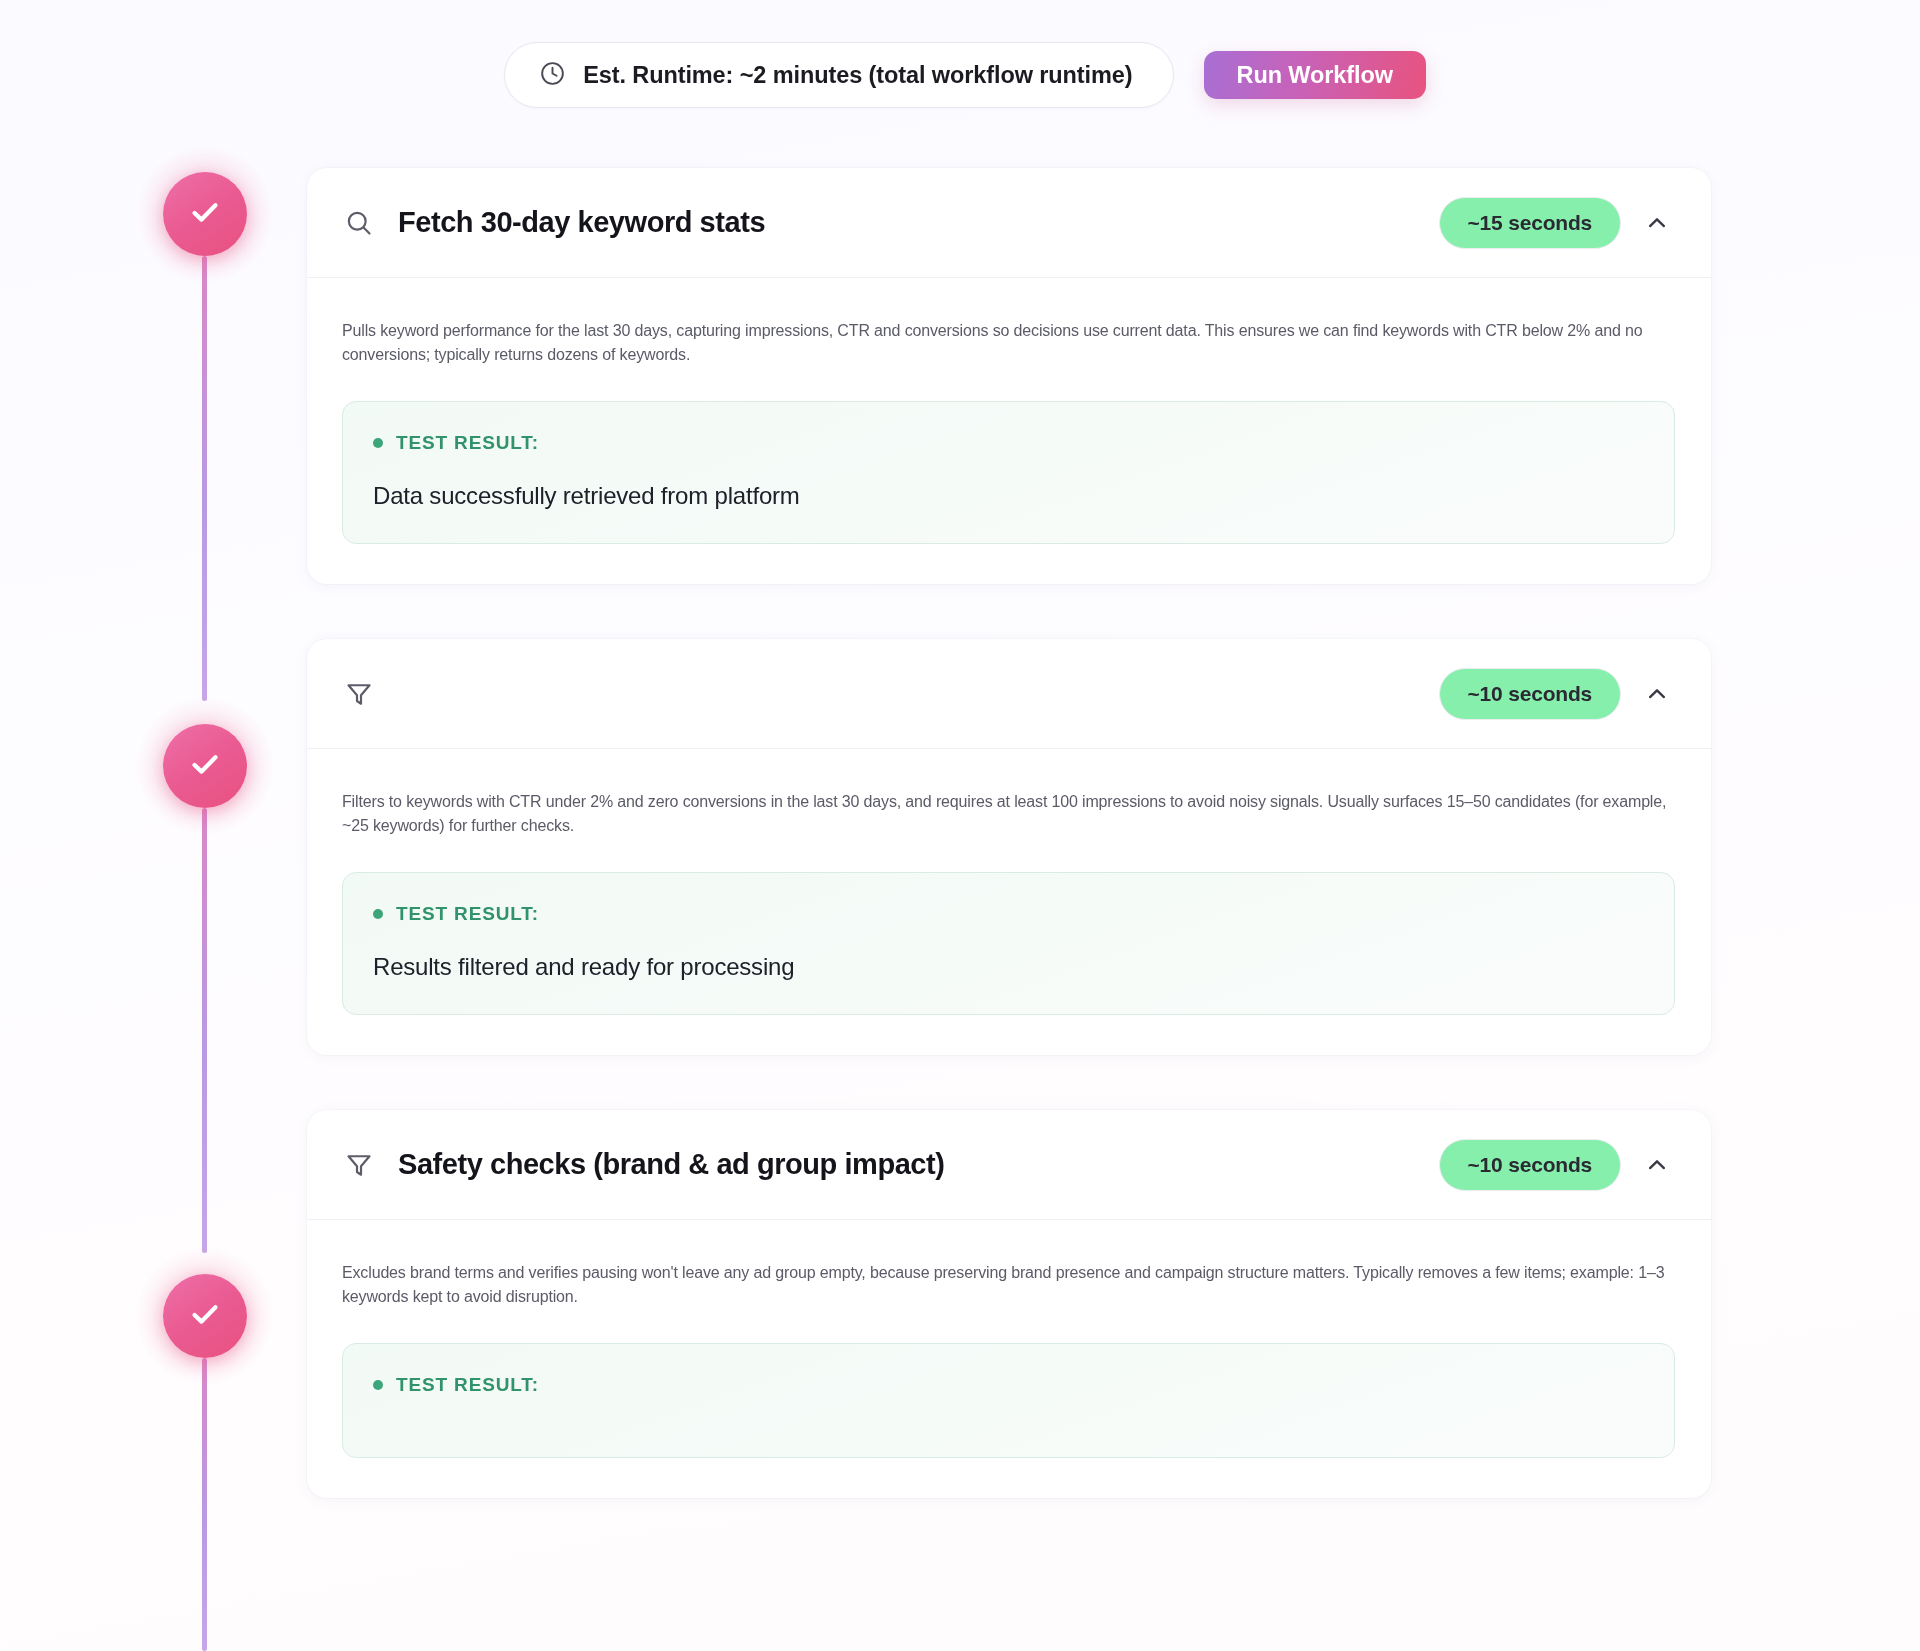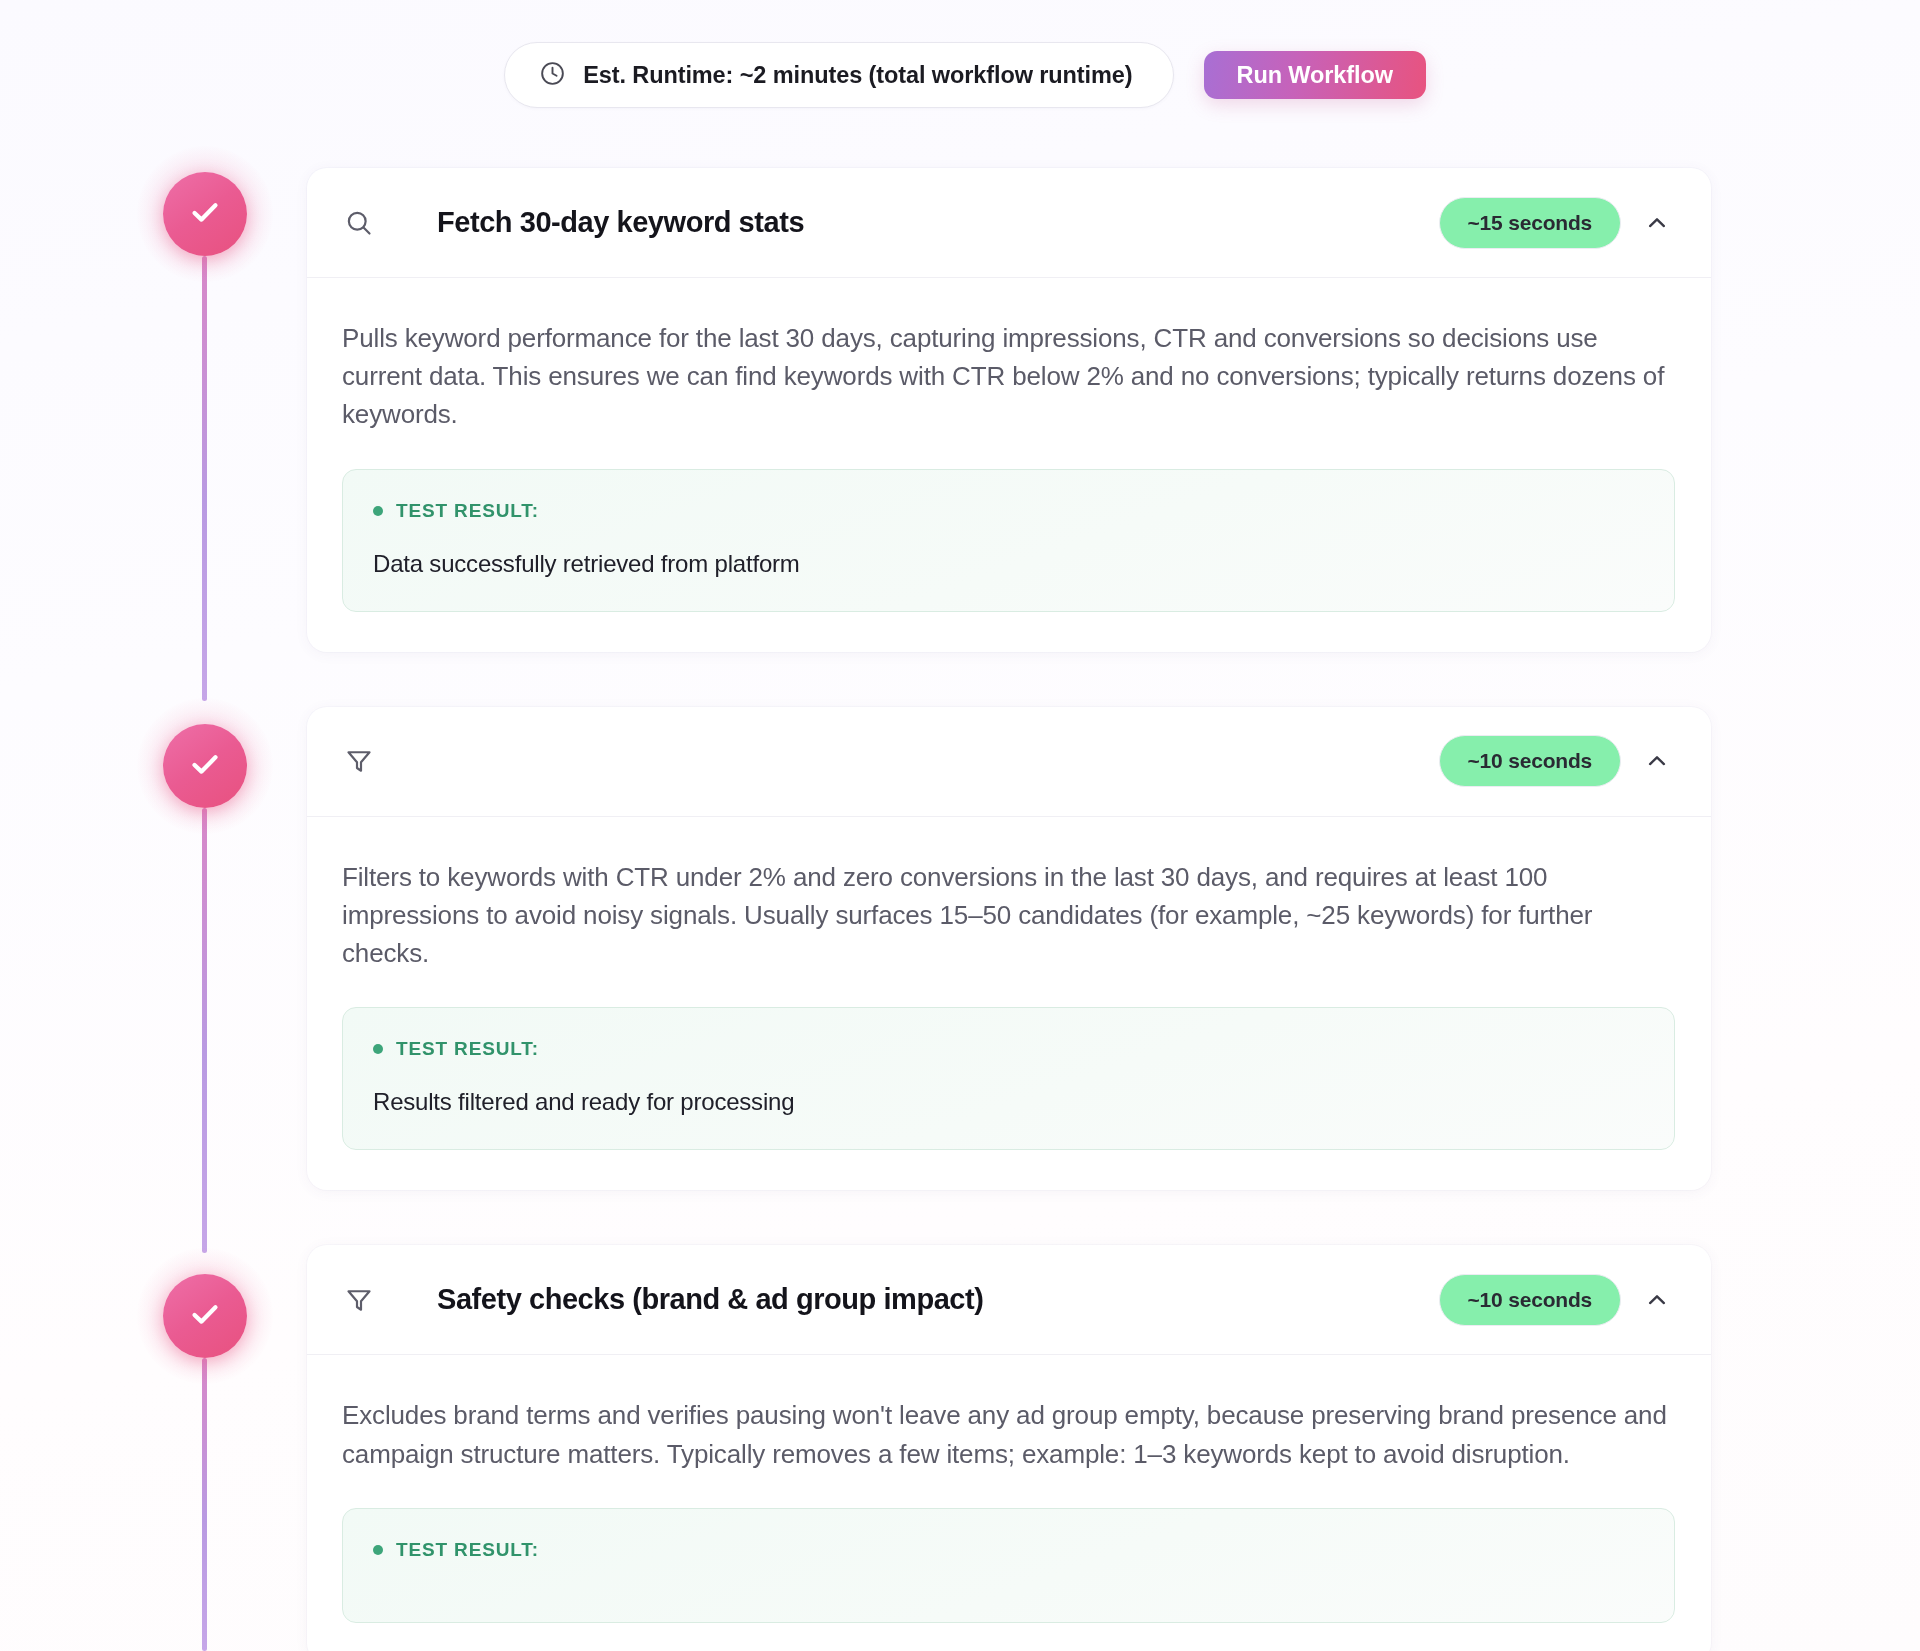--- a/index.html
+++ b/index.html
@@ -129,21 +129,20 @@
     overflow: hidden;
   }
 
   .card-header {
     display: flex;
     align-items: center;
     height: 110px;
     padding: 0 36px 0 35px;
     border-bottom: 1.5px solid #f0eff4;
     cursor: pointer;
-    gap: 39px;
   }
 
   .card-header .step-icon {
     flex: 0 0 auto;
     width: 34px;
     height: 34px;
     display: flex;
     align-items: center;
     justify-content: center;
     margin-right: 22px;
@@ -187,21 +186,21 @@
     align-items: center;
     justify-content: center;
     cursor: pointer;
     background: none;
     border: none;
   }
 
   .card-body { padding: 41px 36px 40px 35px; }
 
   .desc {
-    font-size: 26px;
+    font-size: 16px;
     line-height: 1.47;
     color: #5b5b68;
     letter-spacing: -0.15px;
     margin-bottom: 35px;
   }
 
   .result-box {
     border: 1.5px solid #d9ece2;
     border-radius: 14px;
     background: linear-gradient(160deg, #f2faf6 0%, #f6fbf8 55%, #fafcfb 100%);

